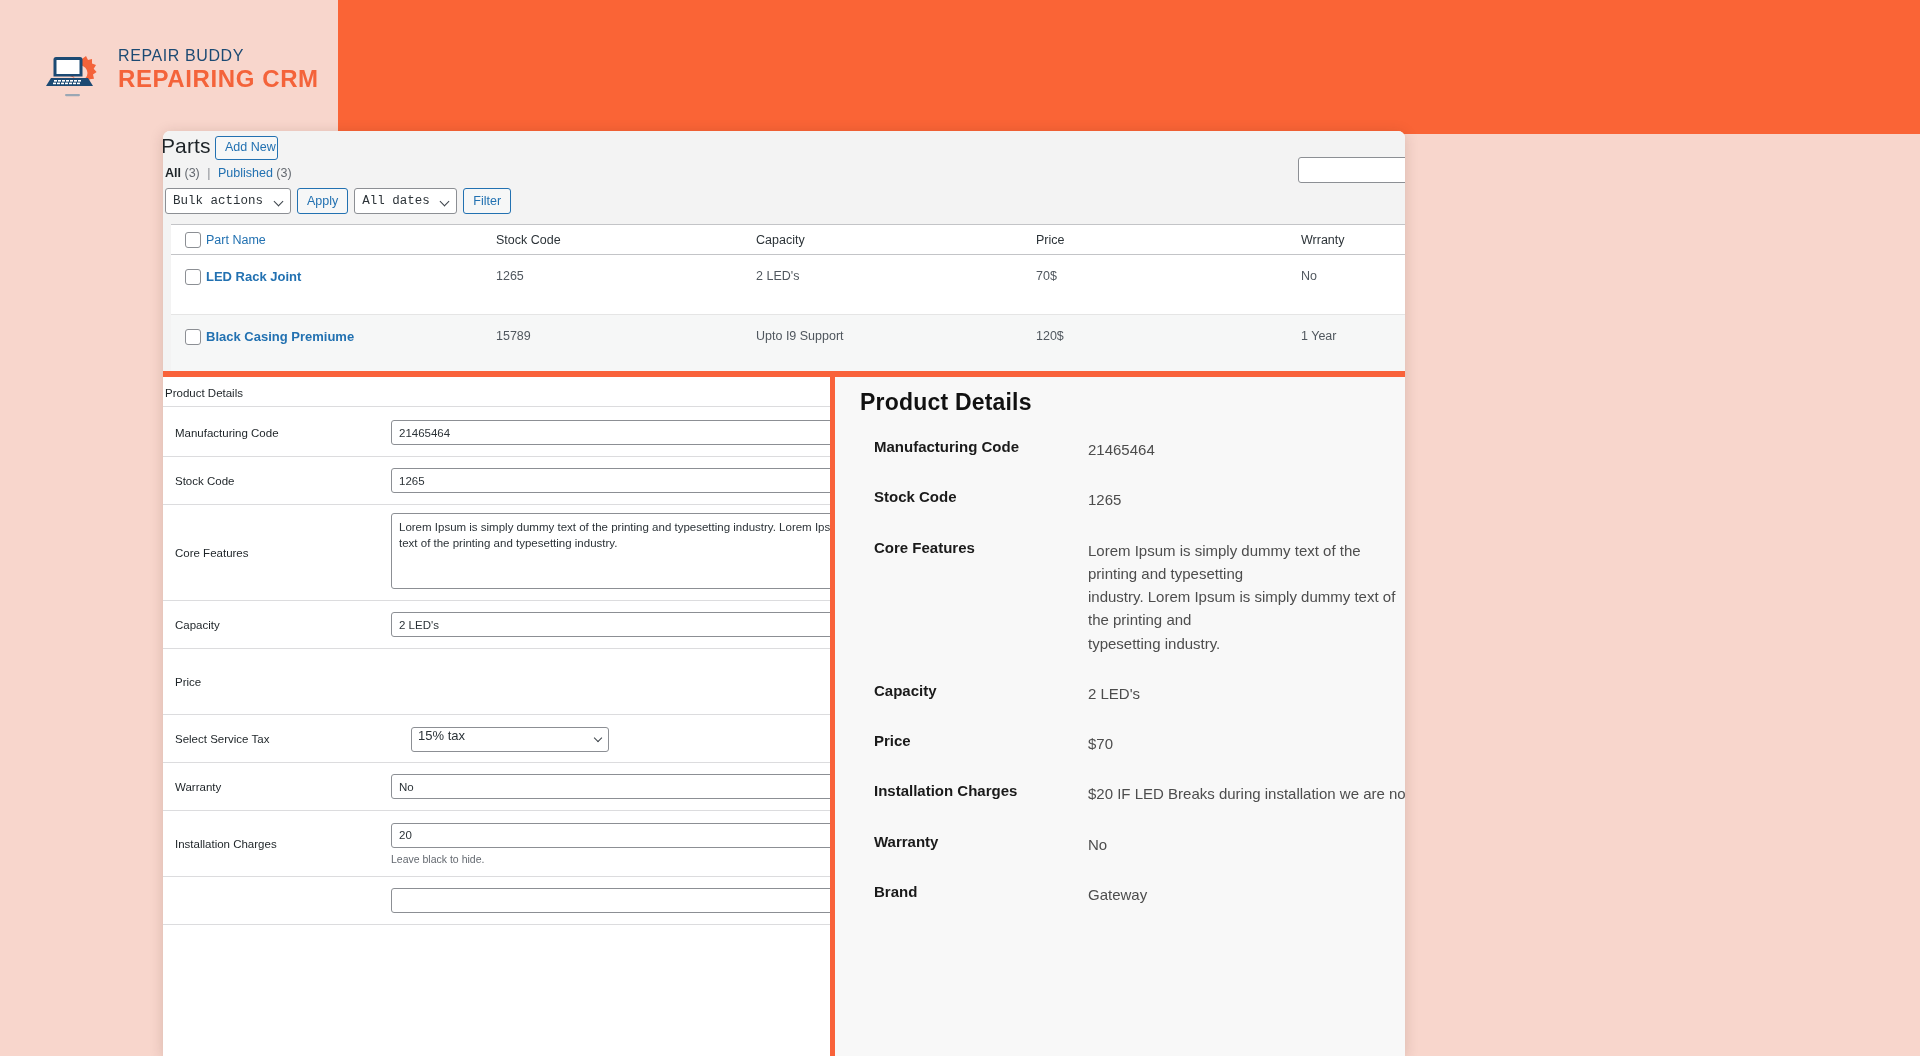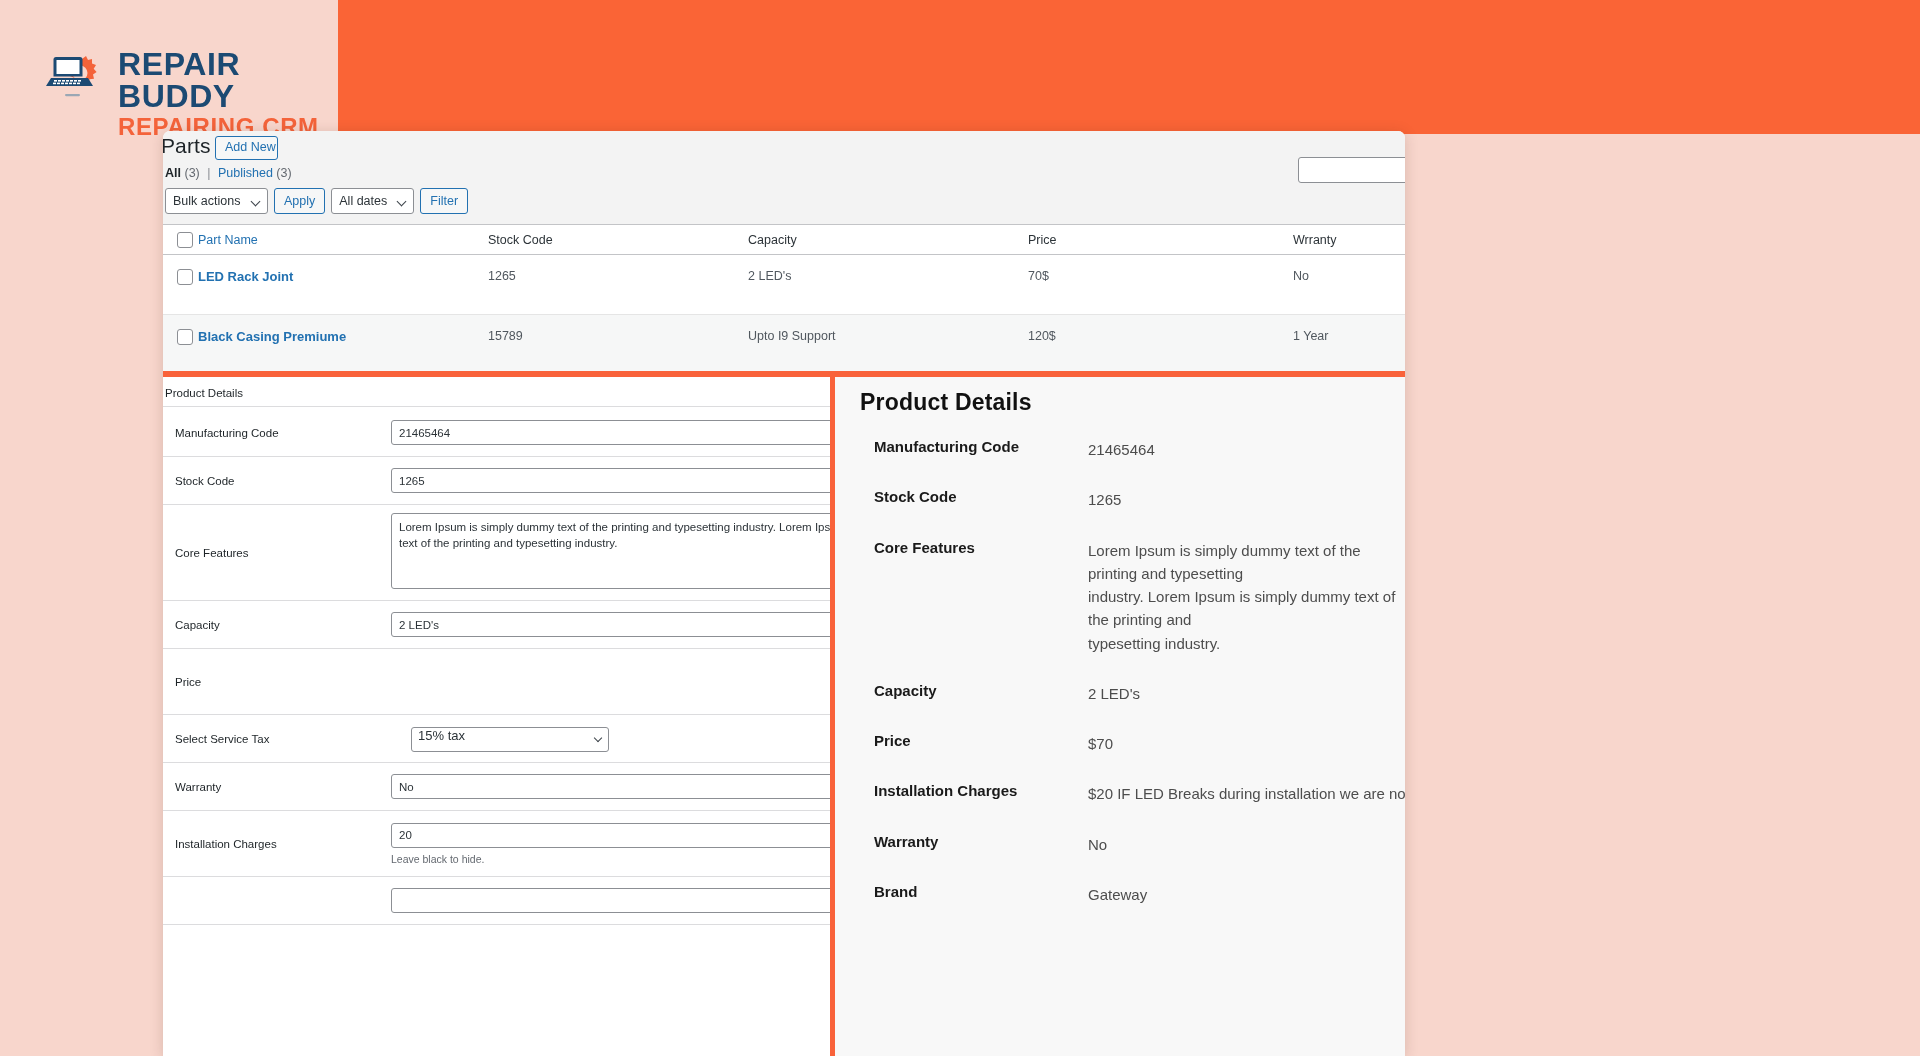--- a/index.html
+++ b/index.html
@@ -20,21 +20,21 @@
   .banner-title {
     position: absolute; left: 387px; top: 50px;
     font-size: 33px; font-weight: bold; color: #ffffff;
     letter-spacing: .2px; white-space: nowrap;
   }
 
   
   .logo { position: absolute; left: 45px; top: 48px; width: 290px; height: 56px; }
   .logo-mark { position: absolute; left: 0; top: -3px; width: 60px; height: 56px; }
   .logo-text { position: absolute; left: 73px; top: 0px; line-height: 1.0; }
-  .logo-l1 { font-size: 32px; font-weight: bold; color: #1c4a73; letter-spacing: .6px; }
+  .logo-l1 { font-size: 16px; font-weight: normal; color: #1c4a73; letter-spacing: .6px; }
   .logo-l2 { font-size: 24px; font-weight: bold; color: #f4633a; letter-spacing: .6px; margin-top: 3px; }
 
   
   .app-card {
     position: absolute; left: 163px; top: 131px;
     width: 1242px; height: 925px;
     background: #ffffff;
     border-radius: 7px 7px 0 0;
     box-shadow: 0 2px 14px rgba(60,30,20,.17);
     overflow: hidden;
@@ -69,37 +69,37 @@
     width: 210px; height: 26px;
     background: #fff; border: 1px solid #8c8f94; border-radius: 3px;
   }
 
   
   .tablenav { position: absolute; left: 2px; top: 57px; display: flex; align-items: center; gap: 6px; }
   .wp-select {
     appearance: none; -webkit-appearance: none;
     background: #fff; border: 1px solid #8c8f94; border-radius: 3px;
     font-size: 12.5px; color: #2c3338; padding: 3px 26px 3px 7px;
-    height: 26px; font-family: Liberation Sans, sans-serif;
+    height: 26px; font-family: Liberation Mono, monospace;
     position: relative;
   }
   .sel-wrap { position: relative; display: inline-block; }
   .sel-wrap::after {
     content: ""; position: absolute; right: 9px; top: 10px;
     width: 6px; height: 6px; border-right: 1.4px solid #3c434a; border-bottom: 1.4px solid #3c434a;
     transform: rotate(45deg); pointer-events: none;
   }
   .btn-secondary {
     background: #f6f7f7; border: 1px solid #2271b1; color: #2271b1;
     border-radius: 3px; font-size: 12.5px; height: 26px; padding: 0 9px;
     font-family: "Liberation Sans", sans-serif; cursor: pointer;
   }
 
   
-  .wp-table { position: absolute; left: 0; top: 93px; width: 100%; background: #b91c1c; }
+  .wp-table { position: absolute; left: 8px; top: 93px; width: 100%; background: #b91c1c; }
   .wp-row { display: flex; align-items: flex-start; background: #fff; }
   .wp-row.header { border-top: 1px solid #c3c4c7; border-bottom: 1px solid #c3c4c7; height: 31px; align-items: center; background:#fff;}
   .wp-row.body { height: 60px; border-bottom: 1px solid #e5e5e5; padding-top: 14px; }
   .wp-row.alt { background: #f6f7f7; }
   .cb-col { width: 35px; padding-left: 14px; flex: none; }
   .cb {
     width: 16px; height: 16px; border: 1px solid #8c8f94; border-radius: 3px;
     background: #fff; display: block;
   }
   .c-name  { width: 290px; flex: none; }

